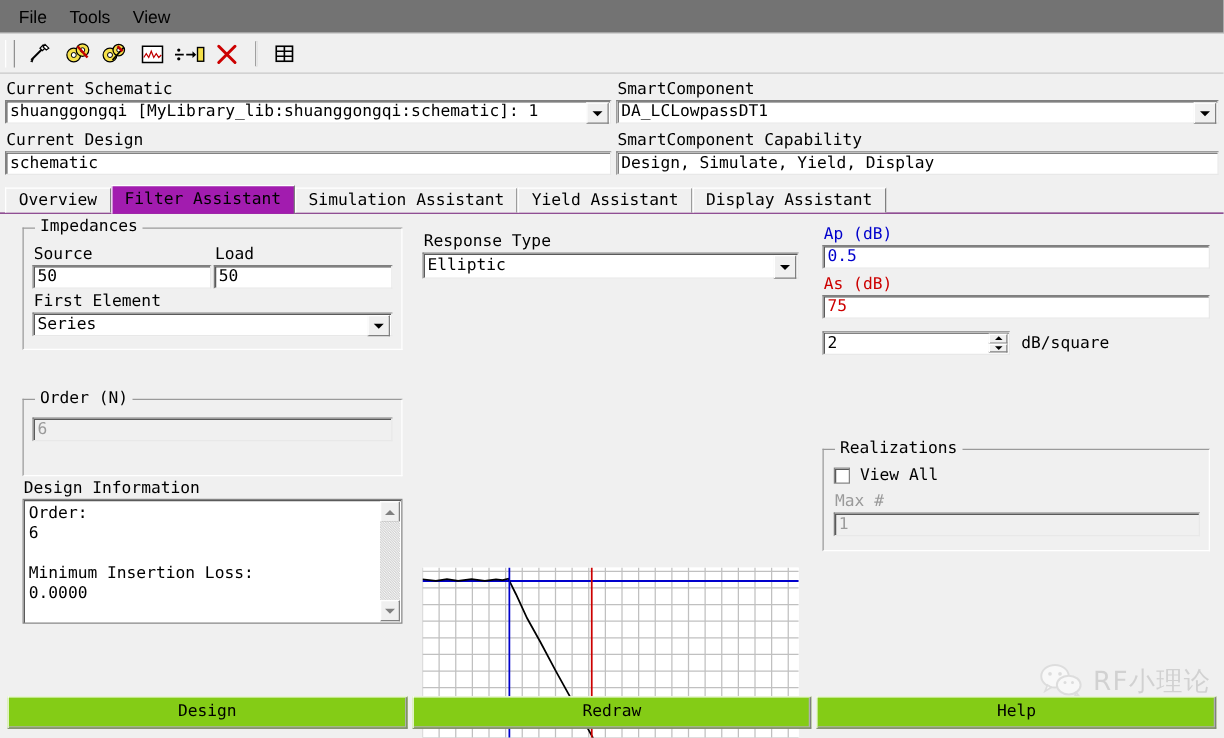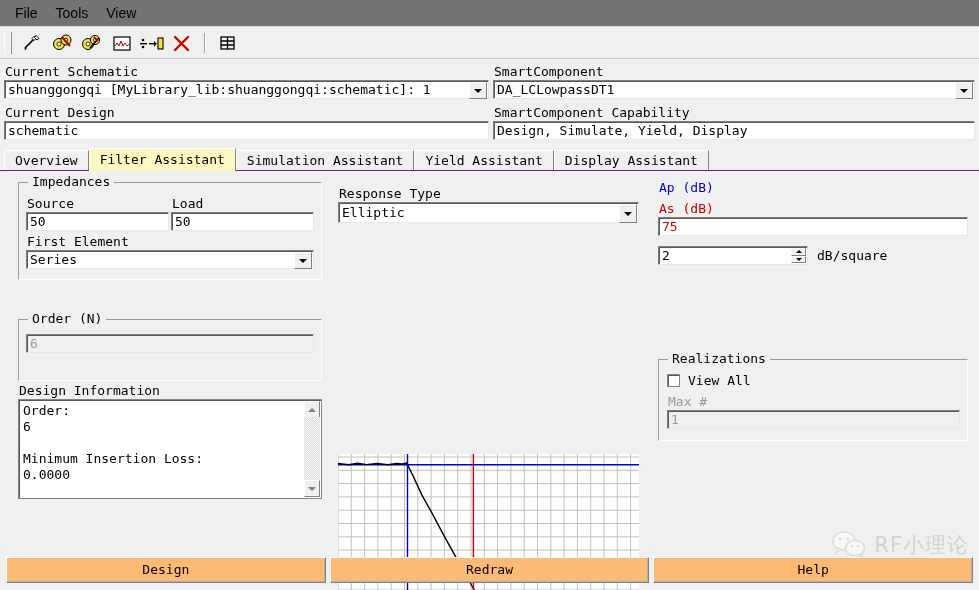--- a/index.html
+++ b/index.html
@@ -56,21 +56,21 @@
   .tabstrip{
     margin-top:6px;height:24px;display:flex;align-items:flex-end;
     padding-left:4px;border-bottom:1px solid #701a75;position:relative;
   }
   .tab{
     height:20px;line-height:20px;padding:0 10px;font-size:13px;background:#f0f0f0;
     border-left:1px solid #fff;border-top:1px solid #fff;border-right:1px solid #808080;
     box-sizing:border-box;cursor:default;white-space:nowrap;
   }
   .tab.active{
-    height:23px;line-height:22px;background:#fef9c3;font-weight:normal;
+    height:23px;line-height:22px;background:#a21caf;font-weight:normal;
     border-left:1px solid #fff;border-top:1px solid #fff;border-right:1px solid #808080;
     position:relative;z-index:3;margin-bottom:-1px;
   }
   .tabstrip::after{content:"";position:absolute;left:0;right:0;bottom:0;height:0;}
 
   
   .content{position:relative;height:352px;}
 
   .group{
     position:absolute;border:1px solid #9a9a9a;
@@ -100,21 +100,21 @@
   
   .spin{position:absolute;right:1px;top:1px;width:15px;height:15px;display:flex;flex-direction:column;}
   .spinb{flex:1;background:#f0f0f0;border:1px solid #fff;border-right-color:#808080;border-bottom-color:#808080;display:flex;align-items:center;justify-content:center;}
   .tri-up{width:0;height:0;border-left:3px solid transparent;border-right:3px solid transparent;border-bottom:3px solid #000;}
   .tri-dn{width:0;height:0;border-left:3px solid transparent;border-right:3px solid transparent;border-top:3px solid #000;}
 
   
   .btnbar{position:absolute;left:0;bottom:0;width:979px;height:40px;display:flex;align-items:center;padding:0 6px;box-sizing:border-box;gap:4px;}
   .btn{
     flex:1;height:26px;line-height:24px;text-align:center;font-size:13px;
-    background:#fdba74;border:1px solid;border-color:#fff #808080 #808080 #fff;
+    background:#84cc16;border:1px solid;border-color:#fff #808080 #808080 #fff;
     box-shadow:inset -1px -1px 0 #b0b0b0;cursor:default;box-sizing:border-box;
   }
 
   
   .ta-scroll{position:absolute;right:1px;top:1px;bottom:1px;width:16px;background:#f0f0f0;}
   .ta-sbtn{height:15px;background:#f0f0f0;border:1px solid;border-color:#fff #808080 #808080 #fff;display:flex;align-items:center;justify-content:center;}
   .ta-track{position:absolute;top:16px;bottom:16px;left:0;right:0;
     background-image:linear-gradient(45deg,#fff 25%,#d4d4d4 25%,#d4d4d4 50%,#fff 50%,#fff 75%,#d4d4d4 75%);
     background-size:2px 2px;}
   .tri-up-g{width:0;height:0;border-left:4px solid transparent;border-right:4px solid transparent;border-bottom:4px solid #808080;}
@@ -349,20 +349,23 @@
           <line x1="0" y1="202.5" x2="301" y2="202.5" stroke="#c0c0c0" stroke-width="1"></line>
           <line x1="0" y1="10.7" x2="301" y2="10.7" stroke="#0000cc" stroke-width="1.6"></line>
           <path d="M 0.0 9.4 L 10.7 10.7 L 19.6 9.3 L 28.5 10.6 L 39.2 9.4 L 49.9 10.7 L 58.8 9.5 L 64.1 10.0 L 68.6 9.0 L 69.5 10.7 L 74.8 21.4 L 83.7 40.6 L 94.4 59.8 L 106.9 83.3 L 121.1 108.9 L 135.4 134.5 L 149.6 160.2 L 160.3 177.2 L 167.4 190.1 L 174.5 202.9" fill="none" stroke="#000000" stroke-width="1.4"></path>
           <line x1="69.5" y1="0" x2="69.5" y2="205" stroke="#0000cc" stroke-width="1.4"></line>
           <line x1="135.4" y1="0" x2="135.4" y2="205" stroke="#cc0000" stroke-width="1.4"></line>
         </svg>
     </div>
 
     <div style="position:absolute;left:658px;top:8px;width:310px;">
       <div class="flabel" style="color:#0000cc;">Ap (dB)</div>
+      <div class="sunken">
+        <div class="val" style="color:#0000cc;">0.5</div>
+      </div>
       <div class="flabel" style="color:#cc0000;margin-top:4px;">As (dB)</div>
       <div class="sunken">
         <div class="val" style="color:#cc0000;">75</div>
       </div>
       <div style="display:flex;align-items:center;margin-top:10px;gap:8px;">
         <div class="sunken" style="position:relative;width:150px;">
           <div class="val">2</div>
           <div class="spin">
             <div class="spinb">
                 <div class="tri-up"></div>

